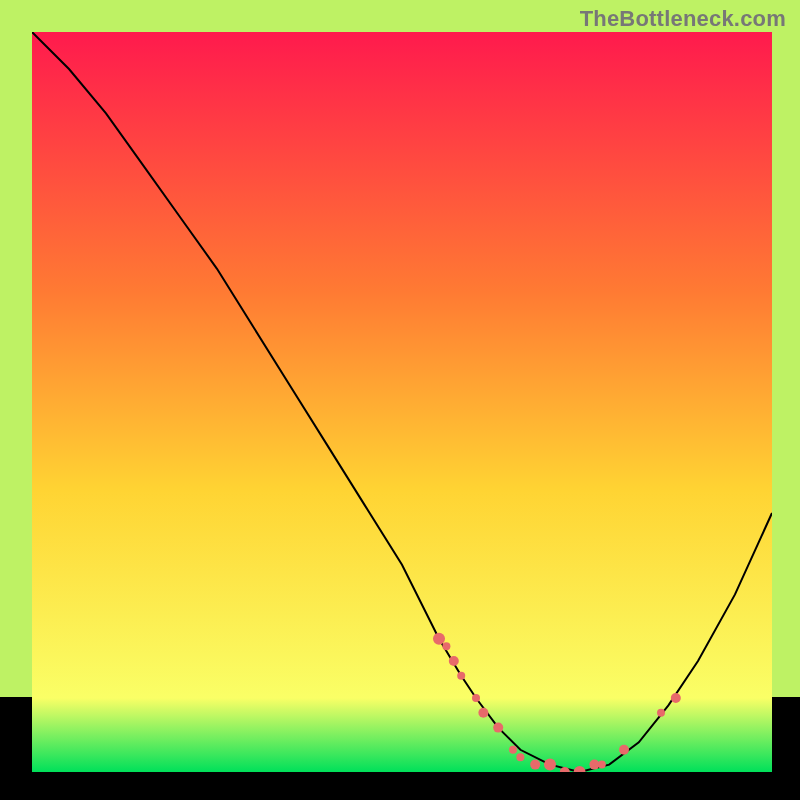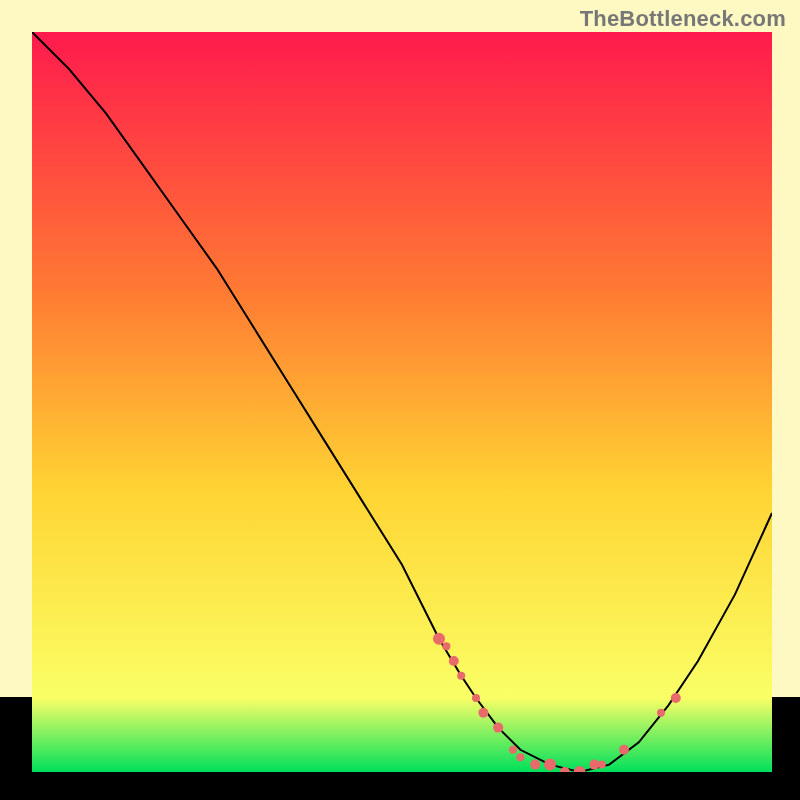--- a/index.html
+++ b/index.html
@@ -8,21 +8,21 @@
     width: 800px;
     height: 800px;
     background: #000;
     font-family: Arial, Helvetica, sans-serif;
     overflow: hidden;
   }
   .stage {
     position: relative;
     width: 800px;
     height: 697px;
-    background: #fef9c3;
+    background: #bef264;
   }
   .watermark {
     position: absolute;
     top: 6px;
     right: 14px;
     color: #777;
     font-size: 22px;
     font-weight: 600;
     letter-spacing: 0.2px;
     user-select: none;

